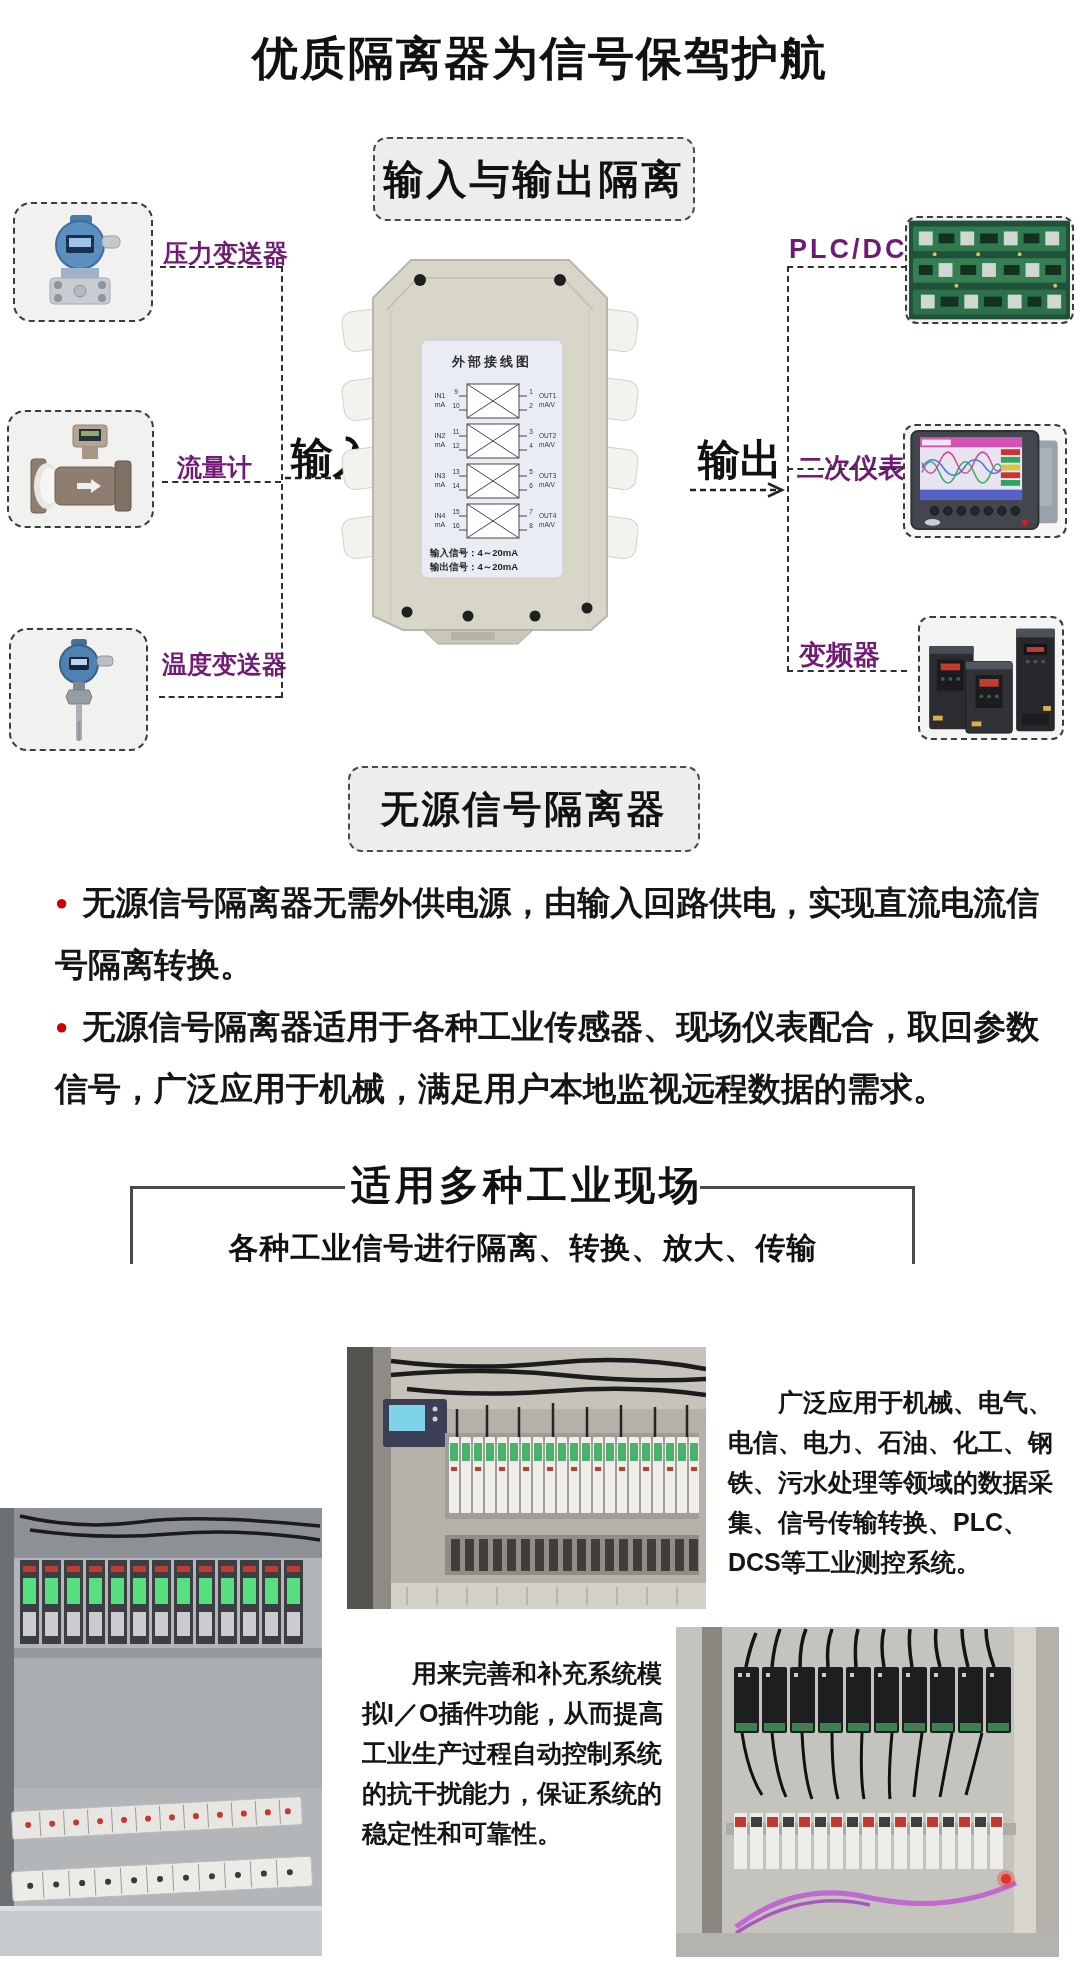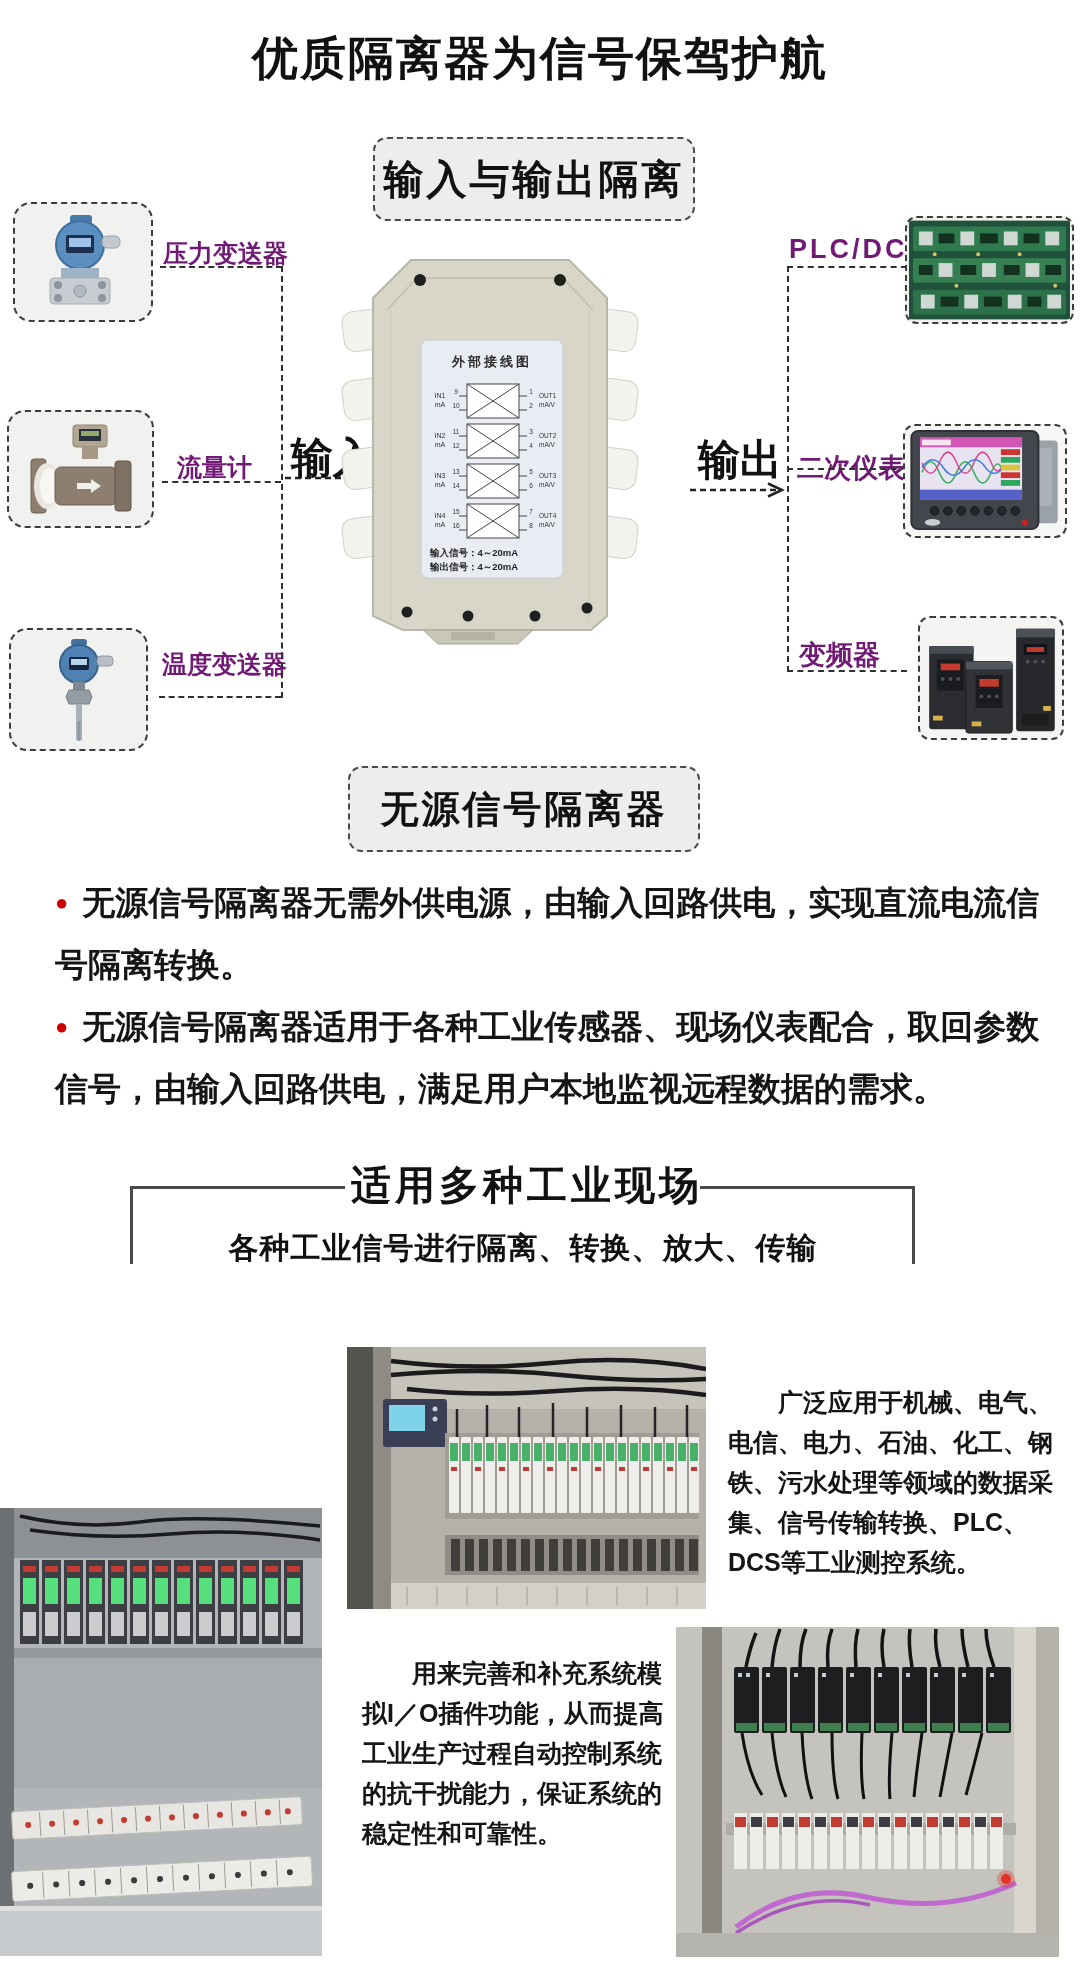--- a/index.html
+++ b/index.html
@@ -323,21 +323,21 @@
         <circle cx="76" cy="78" r="2" fill="#4d5358"></circle>
       <rect x="50" y="104" width="10" height="5" fill="#d7b24a"></rect>
     </svg>
   </div>
 
   <div class="abs dash-box" style="left:348px;top:766px;width:348px;height:82px;">
     <span class="bt" style="font-size:38px;">无源信号隔离器</span>
   </div>
 
   <p class="abs bullet-p" style="left:55px;top:872px;width:1000px;margin:0;"><span class="dot">●</span><span>无源信号隔离器无需外供电源，由输入回路供电，实现直流电流信号隔离转换。</span></p>
-  <p class="abs bullet-p" style="left:55px;top:996px;width:1000px;margin:0;"><span class="dot">●</span><span>无源信号隔离器适用于各种工业传感器、现场仪表配合，取回参数信号，由输入回路供电，满足用户本地监视远程数据的需求。</span></p>
+  <p class="abs bullet-p" style="left:55px;top:996px;width:1000px;margin:0;"><span class="dot">●</span><span>无源信号隔离器适用于各种工业传感器、现场仪表配合，取回参数信号，广泛应用于机械，满足用户本地监视远程数据的需求。</span></p>
 
   <div class="abs sec-title" style="left:4px;top:1158px;width:1046px;">适用多种工业现场</div>
   <div class="abs bkt" style="left:130px;top:1186px;width:215px;height:3px;"></div>
   <div class="abs bkt" style="left:130px;top:1186px;width:3px;height:78px;"></div>
   <div class="abs bkt" style="left:700px;top:1186px;width:215px;height:3px;"></div>
   <div class="abs bkt" style="left:912px;top:1186px;width:3px;height:78px;"></div>
   <div class="abs sec-sub" style="left:0;top:1228px;width:1046px;">各种工业信号进行隔离、转换、放大、传输</div>
 
   <div class="abs" style="left:347px;top:1347px;width:359px;height:262px;overflow:hidden;">
     <svg width="359" height="262" viewBox="0 0 359 262">

